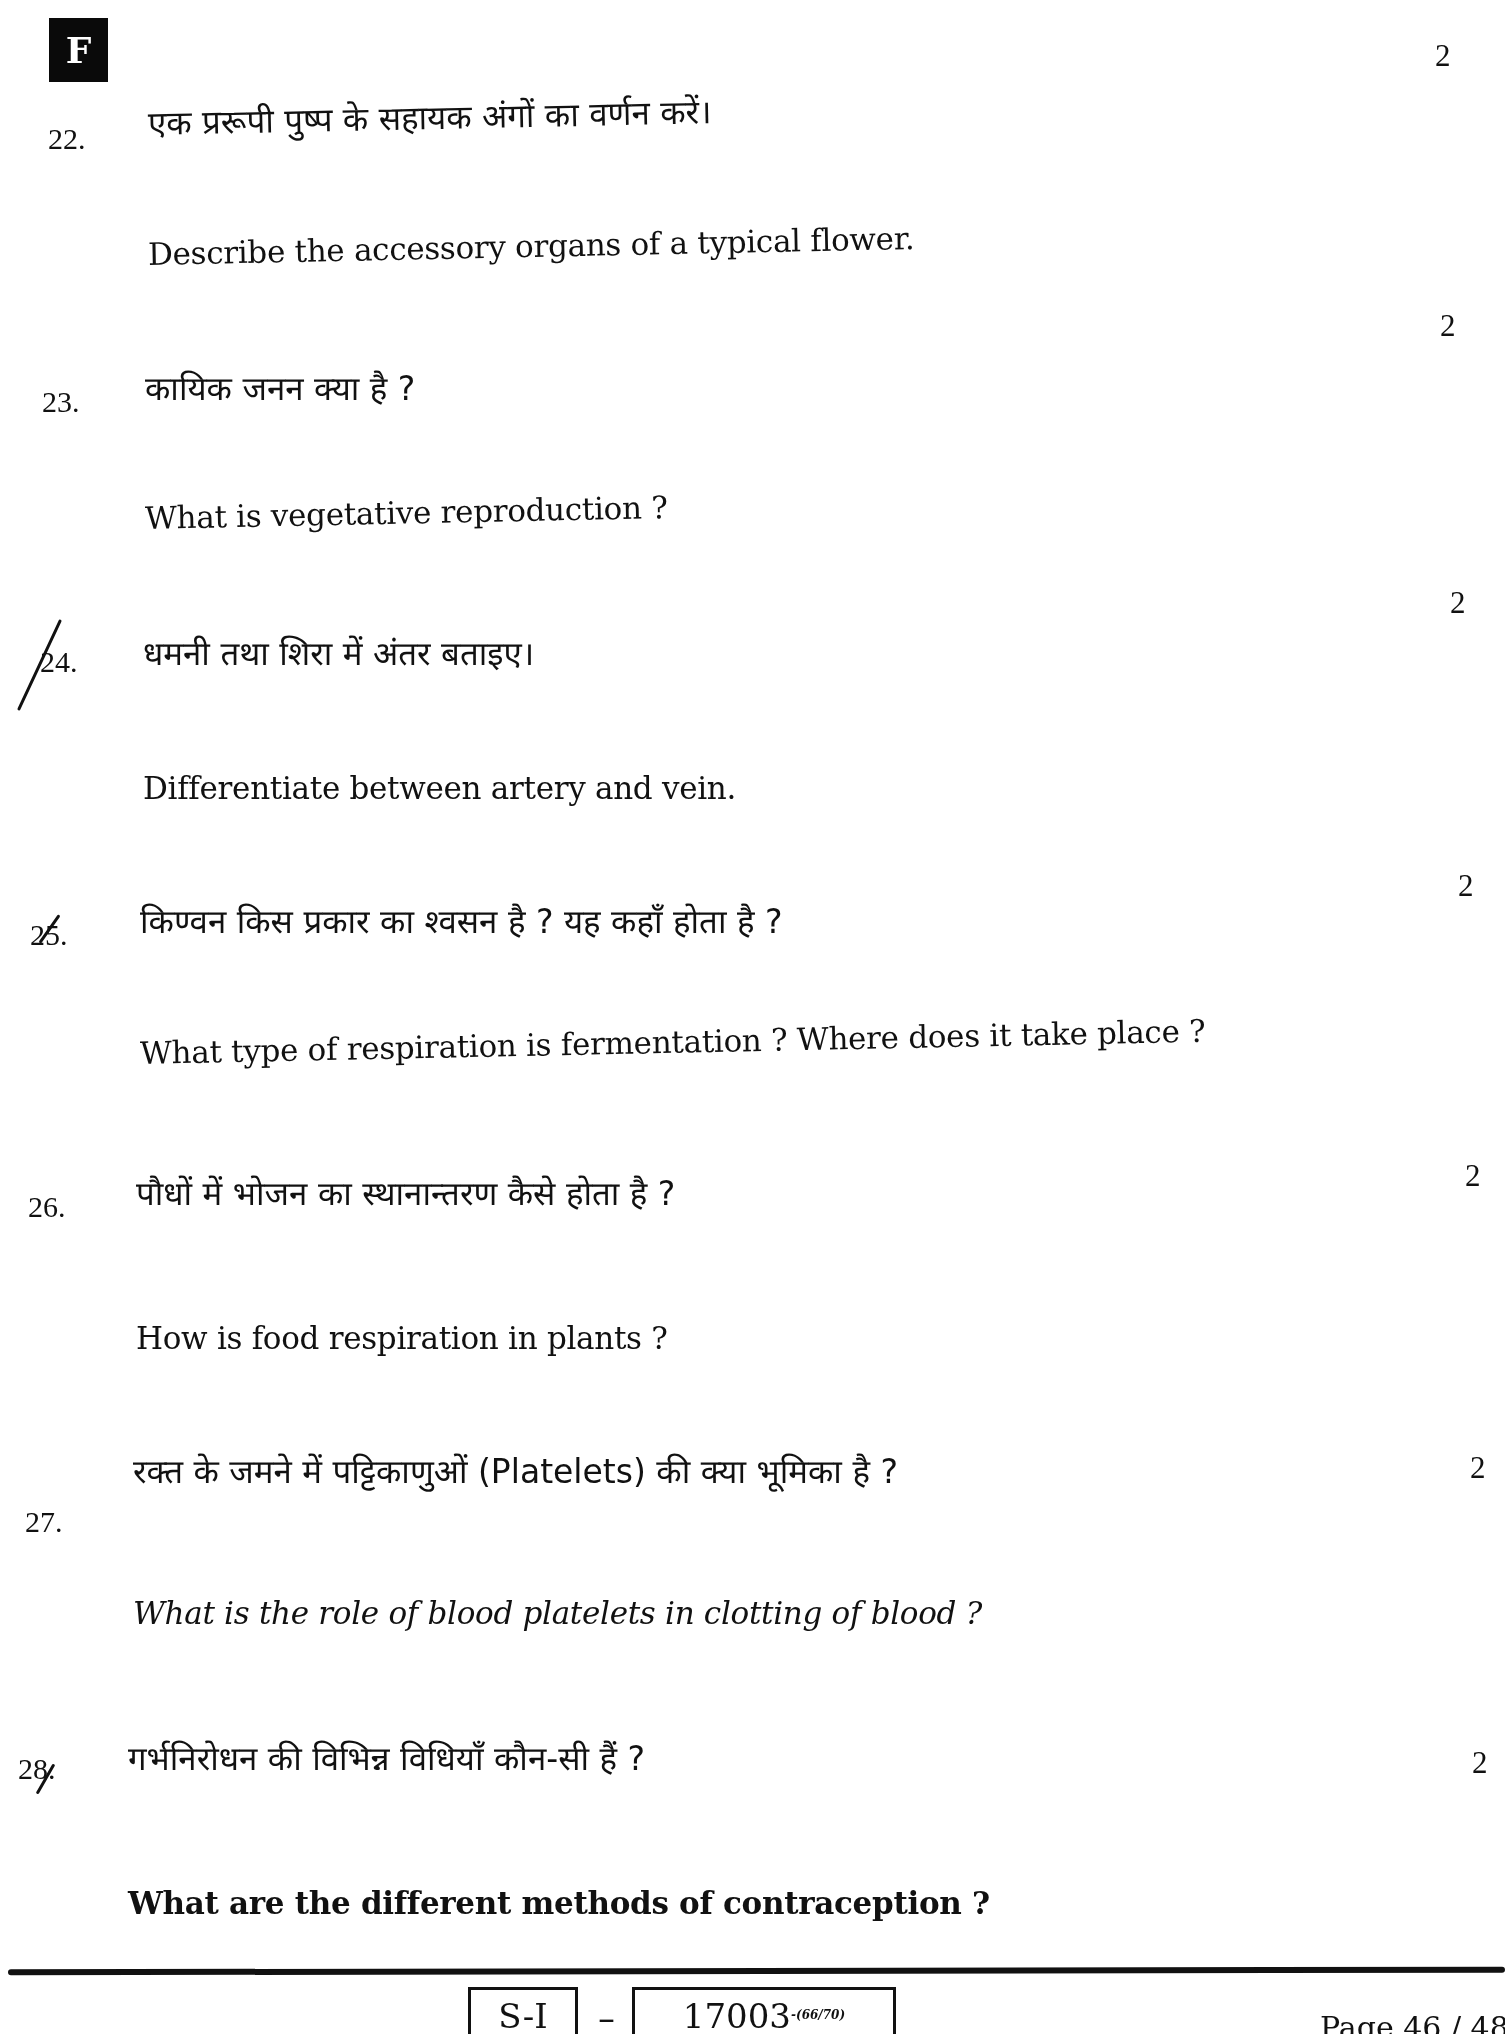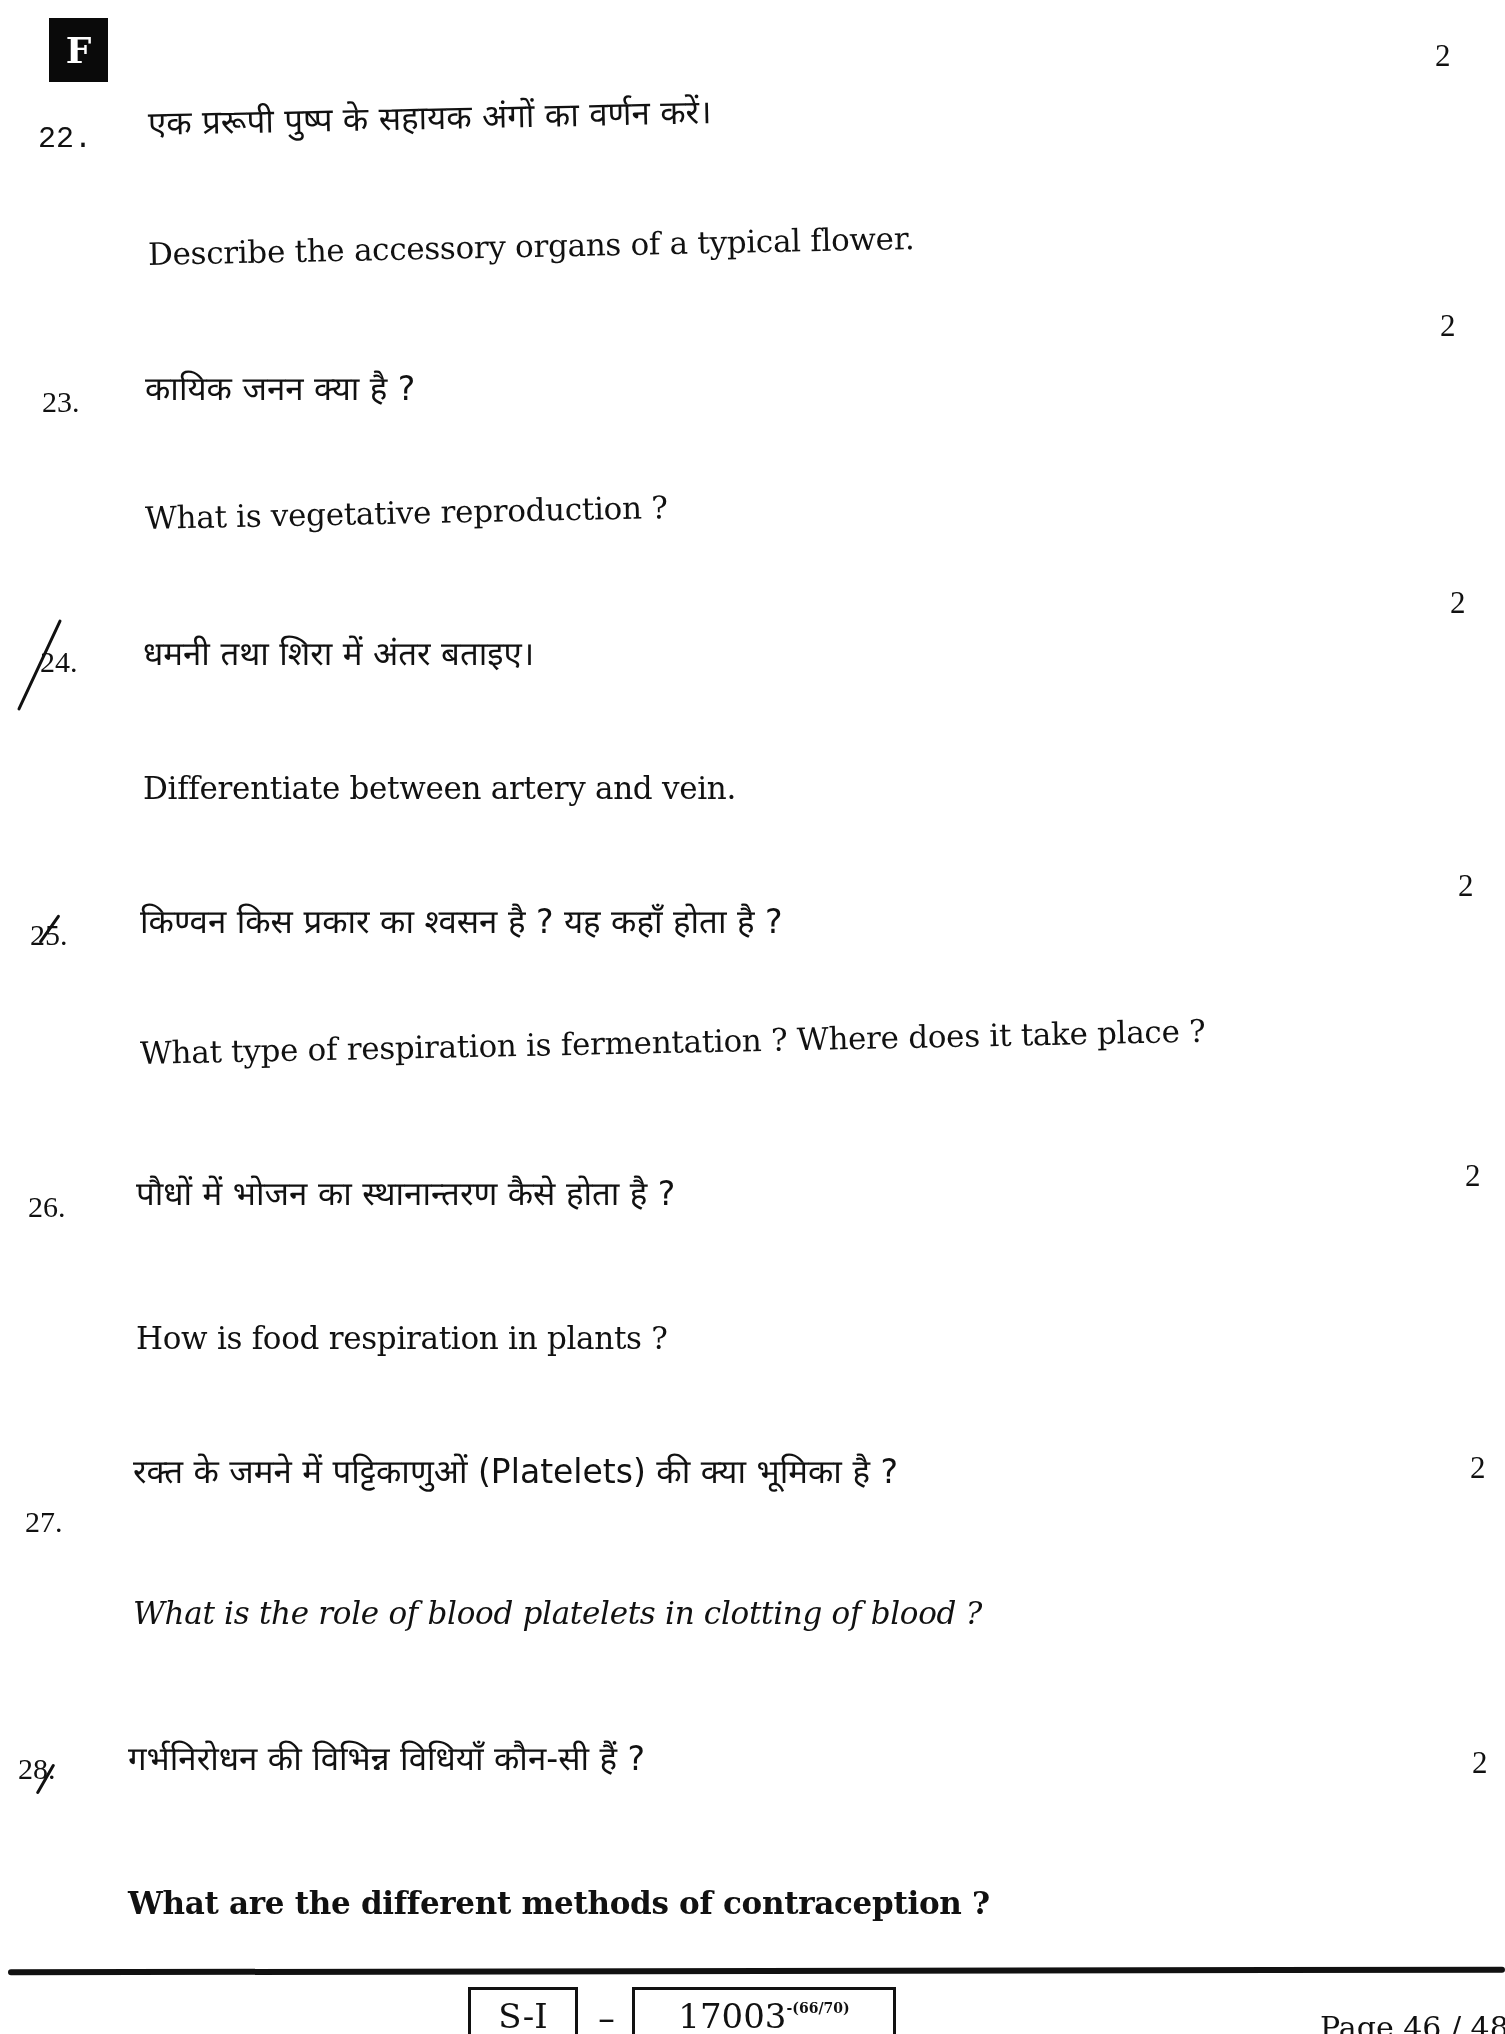--- a/index.html
+++ b/index.html
@@ -41,33 +41,33 @@
     .footer-box {
       position: absolute; top: 1987px; height: 60px; border: 3px solid #111;
       border-bottom: none; font-family: "DejaVu Serif", serif; font-size: 34px;
       display: flex; align-items: flex-start; padding-top: 6px; box-sizing: border-box;
       justify-content: center; color: #111;
     }
     .footer-dash {
       position: absolute; top: 1998px; left: 598px; font-size: 34px;
       font-family: "DejaVu Sans", sans-serif; color: #111;
     }
-    .code-sub { font-size: 14px; font-weight: bold; margin-top: 4px; }
+    .code-sub { font-size: 12px; font-weight: bold; margin-top: 12px; font-style: italic; }
     .page-num {
       position: absolute; top: 2010px; left: 1320px; font-size: 30px;
       font-family: "DejaVu Serif", serif; color: #111; white-space: nowrap;
     }
   </style>
 </head>
 <body>
 
 <div class="badge">F</div>
 
 <div class="mark" style="left:1435px; top:38px;">2</div>
-<div class="qnum" style="left:38px; top:122px;font-family:Liberation Mono, monospace;">22.</div>
+<div class="qnum" style="left:48px; top:122px;">22.</div>
 <div class="hindi rot-up" style="left:148px; top:100px;">एक प्ररूपी पुष्प के सहायक अंगों का वर्णन करें।</div>
 <div class="english rot-up" style="left:148px; top:236px;">Describe the accessory organs of a typical flower.</div>
 
 <div class="mark" style="left:1440px; top:308px;">2</div>
 <div class="qnum" style="left:42px; top:385px;">23.</div>
 <div class="hindi" style="left:145px; top:365px;">कायिक जनन क्या है ?</div>
 <div class="english rot-up" style="left:145px; top:500px;">What is vegetative reproduction ?</div>
 
 <div class="mark" style="left:1450px; top:585px;">2</div>
 <div class="qnum" style="left:40px; top:645px;">24.</div>

